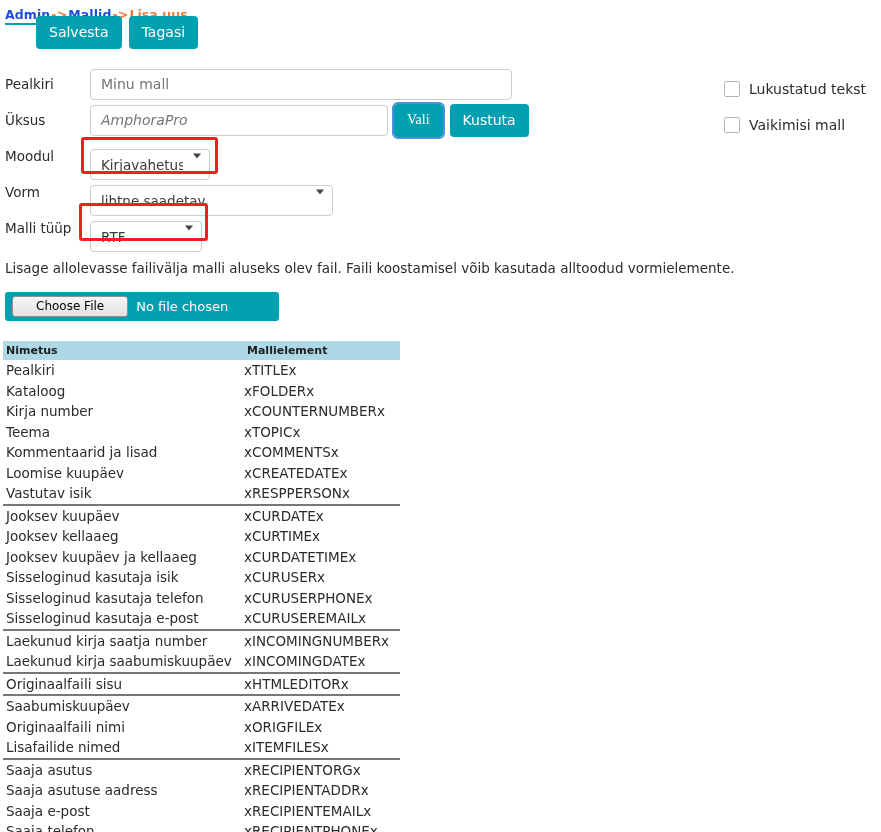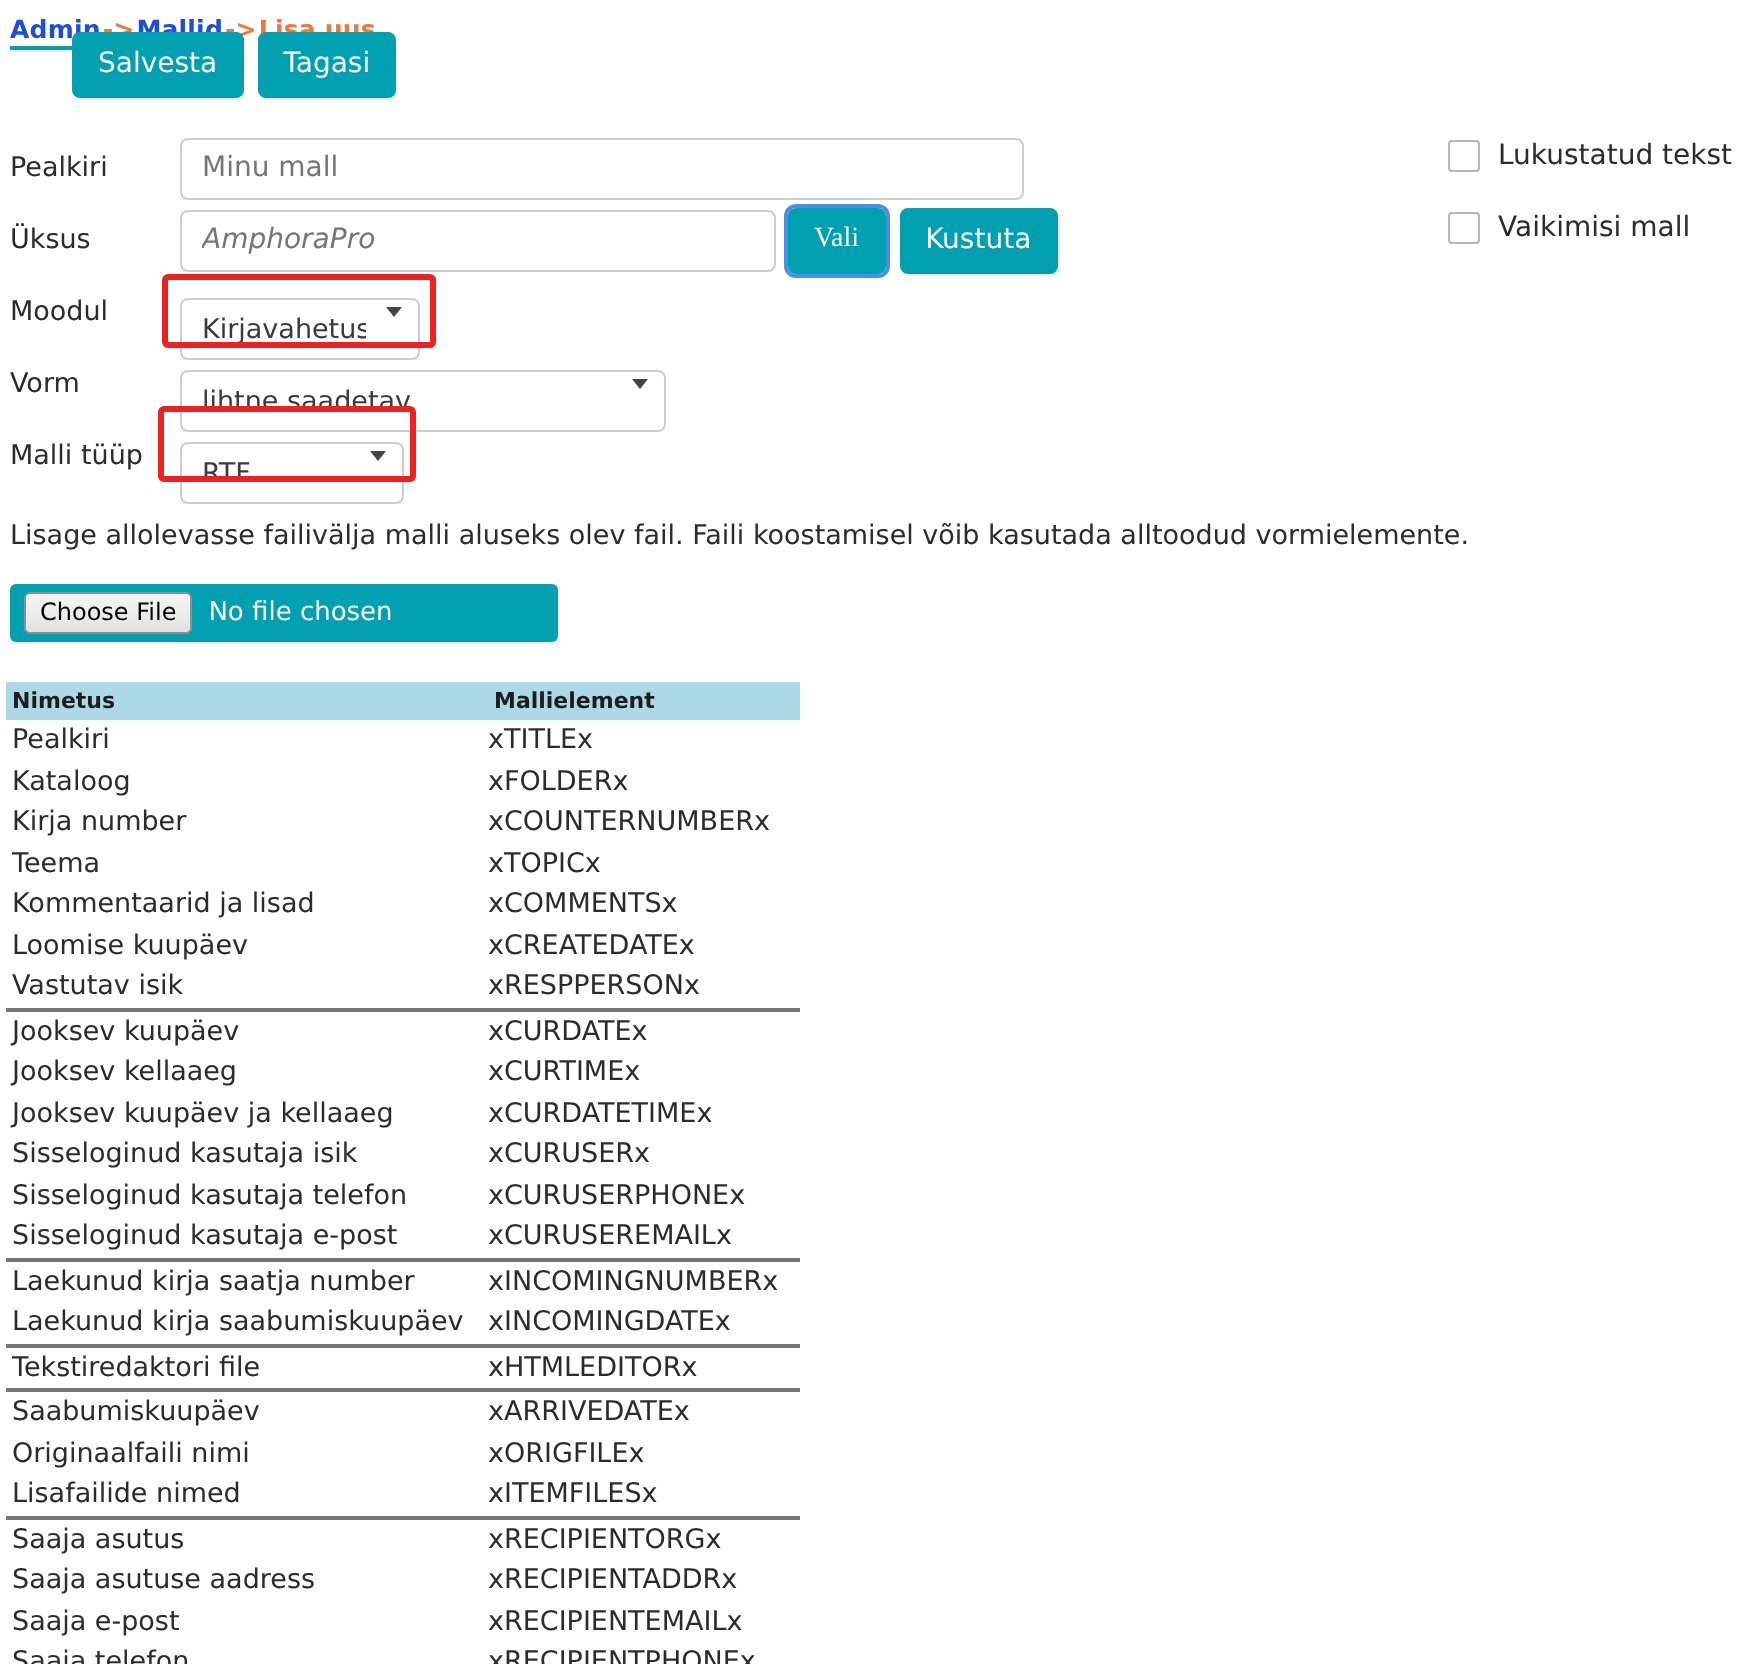--- a/index.html
+++ b/index.html
@@ -139,21 +139,21 @@
     border-radius: 3px;
     pointer-events: none;
     box-sizing: border-box;
   }
   .hl-moodul { left: 81px;  top: 137px; width: 137px; height: 37px; }
   .hl-tyyp   { left: 79px;  top: 203px; width: 129px; height: 38px; }
 
   
   .checks {
     position: absolute;
-    top: 60px;
+    top: 71px;
     left: 724px;
   }
   .chkrow {
     display: flex;
     align-items: center;
     height: 36px;
   }
   .chkbox {
     width: 14px;
     height: 14px;
@@ -194,21 +194,21 @@
     padding-left: 7px;
     box-sizing: border-box;
   }
   .choose-btn {
     background: linear-gradient(#f6f6f6, #e2e2e2);
     border: 1px solid #8f8f8f;
     border-radius: 3px;
     font-family: inherit;
     font-size: 12px;
     color: #000000;
-    padding: 3px 7px;
+    padding: 3px 23px;
     line-height: 1.1;
     cursor: pointer;
   }
   .nofile {
     color: #ffffff;
     font-size: 13px;
     margin-left: 8px;
     white-space: nowrap;
   }
 
@@ -389,21 +389,21 @@
       </tr>
       <tr>
         <td>Laekunud kirja saatja number</td>
         <td class="c2">xINCOMINGNUMBERx</td>
       </tr>
       <tr class="grp-end">
         <td>Laekunud kirja saabumiskuupäev</td>
         <td class="c2">xINCOMINGDATEx</td>
       </tr>
       <tr class="grp-end">
-        <td>Tekstiredaktori file</td>
+        <td>Originaalfaili sisu</td>
         <td class="c2">xHTMLEDITORx</td>
       </tr>
       <tr>
         <td>Saabumiskuupäev</td>
         <td class="c2">xARRIVEDATEx</td>
       </tr>
       <tr>
         <td>Originaalfaili nimi</td>
         <td class="c2">xORIGFILEx</td>
       </tr>

